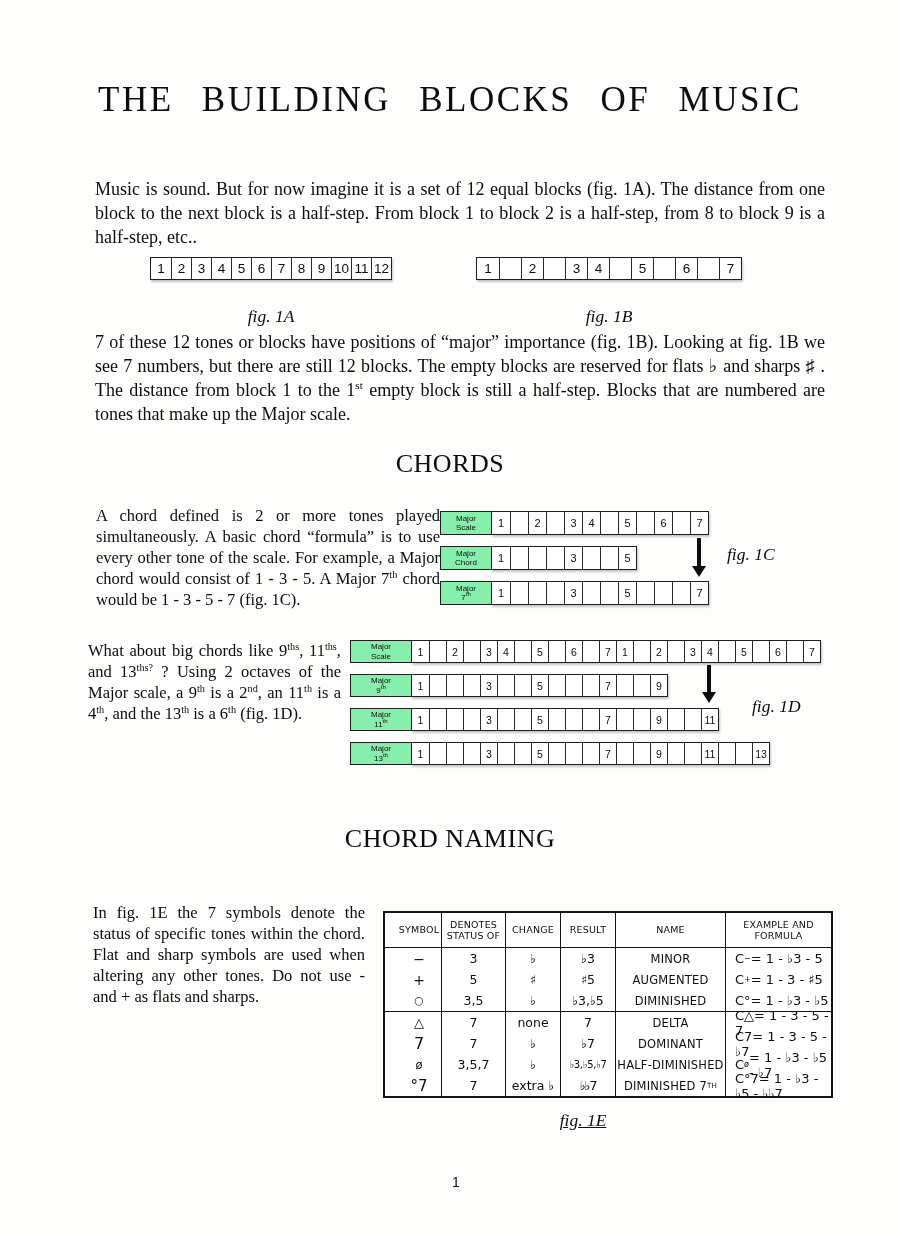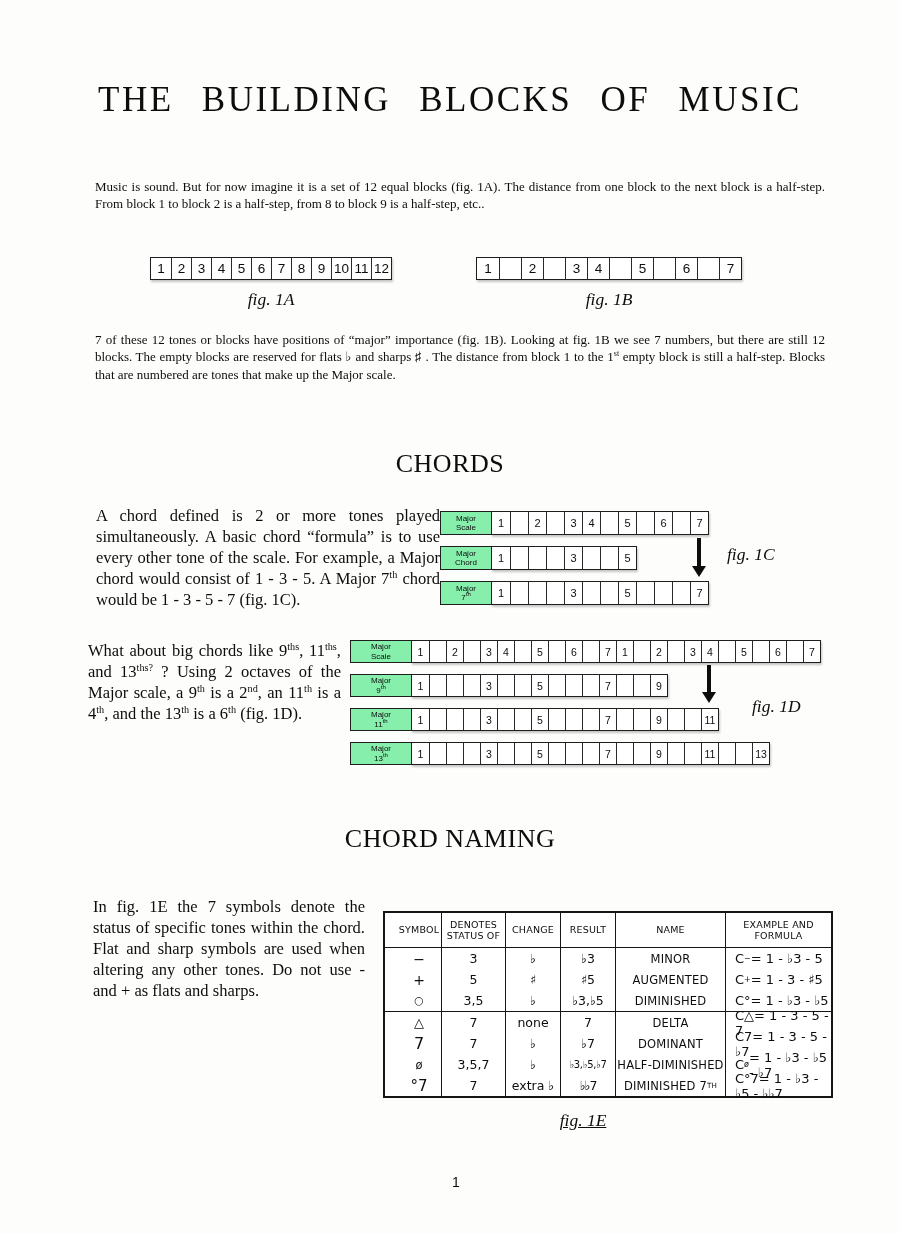--- a/index.html
+++ b/index.html
@@ -5,36 +5,36 @@
   html,body{margin:0;padding:0;background:#e8e8e8;}
   .page{position:relative;width:900px;height:1234px;margin:0 auto;background:#fdfdfb;color:#0d0d0d;overflow:hidden;}
 
   .title{position:absolute;top:80px;left:0;width:100%;margin:0;text-align:center;
     font-family:"Liberation Serif","DejaVu Serif",serif;font-weight:400;
     font-size:35px;letter-spacing:2.5px;word-spacing:17px;}
   .heading{position:absolute;left:0;width:100%;margin:0;text-align:center;
     font-family:"Liberation Serif","DejaVu Serif",serif;font-weight:400;font-size:26px;letter-spacing:.5px;}
 
   .para{position:absolute;margin:0;font-family:"Liberation Serif","DejaVu Serif",serif;
-    font-size:13px;line-height:1.33;text-align:justify;}
+    font-size:18px;line-height:1.33;text-align:justify;}
   .colpara{font-size:16.5px;line-height:1.27;}
   sup{font-size:.62em;line-height:0;}
 
   
   .figwrap{position:absolute;display:flex;flex-direction:column;align-items:center;}
   .strip{display:flex;border:1.5px solid #1e1e1e;background:#fff;box-shadow:1px 2px 2px rgba(0,0,0,.22);}
   .cell{display:flex;align-items:center;justify-content:center;border-left:1px solid #2a2a2a;
     font-family:"Liberation Sans","DejaVu Sans",sans-serif;box-sizing:border-box;}
   .cell:first-child{border-left:none;}
   .strip-a .cell{width:20px;height:21px;font-size:13.5px;}
   .strip-b .cell{width:22px;height:21px;font-size:13.5px;}
   .strip-c .cell{width:18px;height:22px;font-size:11px;}
   .strip-d .cell{width:17px;height:21px;font-size:10.5px;}
   .figcap{font-family:"Liberation Serif","DejaVu Serif",serif;font-style:italic;font-size:17.5px;}
-  .figwrap .figcap{margin-top:9px;}
+  .figwrap .figcap{margin-top:26px;}
 
   
   .figrows{position:absolute;}
   .labrow{display:flex;align-items:stretch;margin-bottom:11px;}
   .rowlabel{display:flex;flex-direction:column;align-items:center;justify-content:center;
     border:1.5px solid #1e1e1e;margin-right:-1px;background:#86efac;z-index:2;
     font-family:"Liberation Sans","DejaVu Sans",sans-serif;font-size:8px;line-height:1.15;text-align:center;box-sizing:border-box;}
   .fig1c .rowlabel{width:52px;}
   .fig1d .rowlabel{width:62px;}
   .rowlabel sup{font-size:.75em;}
@@ -301,21 +301,21 @@
     <div class="arrow" style="left:352px;top:25px;">
       <div class="shaft" style="height:27px;"></div>
         <div class="head"></div>
     </div>
     <div class="figcap fig-side-cap" style="left:402px;top:56px;">fig. 1D</div>
   </div>
 
   <h2 class="heading" style="top:824px;">CHORD NAMING</h2>
 
   <div style="position:absolute;left:93px;top:886px;width:272px;">
-    <p class="para colpara" style="position:static;margin-top:11px;">In fig. 1E the 7 symbols denote the status of specific tones within the chord.  Flat and sharp symbols are used when altering any other tones.  Do not use - and + as flats and sharps.</p>
+    <p class="para colpara" style="position:static;margin-top:17px;">In fig. 1E the 7 symbols denote the status of specific tones within the chord.  Flat and sharp symbols are used when altering any other tones.  Do not use - and + as flats and sharps.</p>
   </div>
 
 
   <div class="chart">
     <div class="trow thead">
       <div class="tc c0">SYMBOL</div>
       <div class="tc c1">DENOTES STATUS OF</div>
       <div class="tc c2">CHANGE</div>
       <div class="tc c3">RESULT</div>
       <div class="tc c4">NAME</div>

